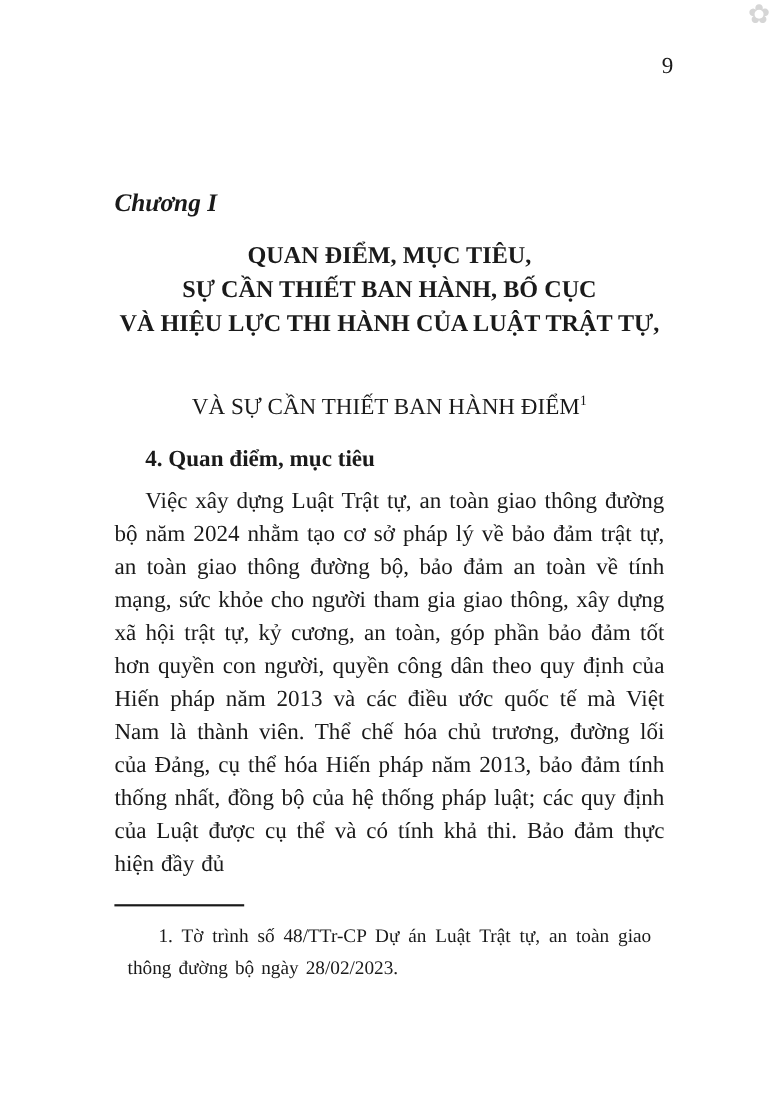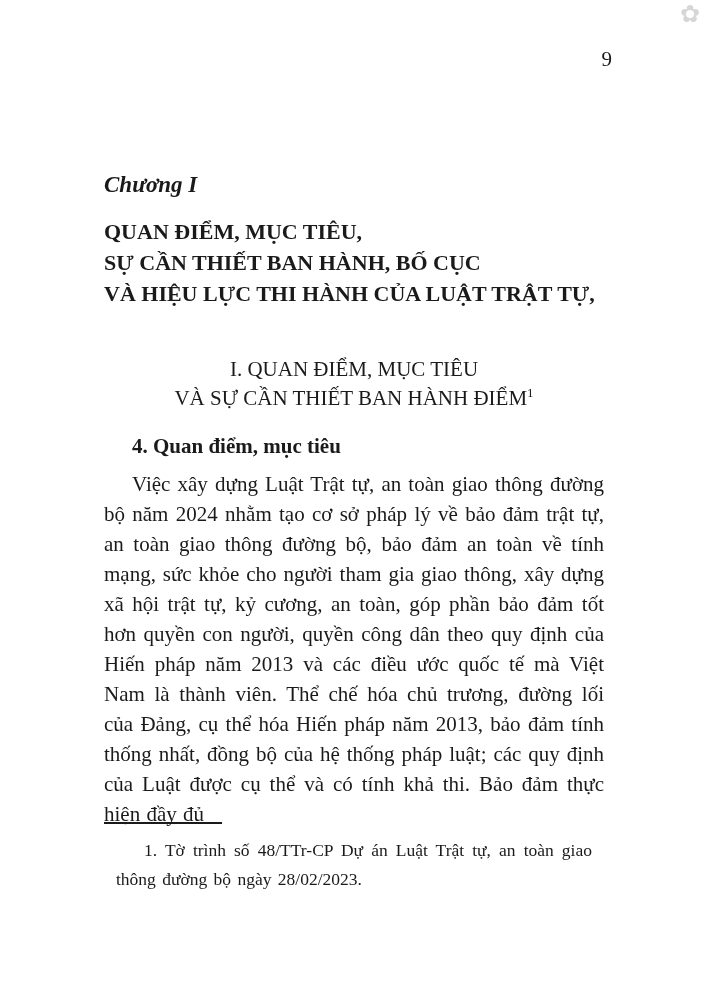--- a/index.html
+++ b/index.html
@@ -40,21 +40,21 @@
   }
   .chapter-label {
     text-align: left;
     font-size: 23px;
     font-weight: bold;
     font-style: italic;
     line-height: 26px;
     margin: 0 0 18px 0;
   }
   .chapter-title {
-    text-align: left;
+    text-align: center;
     font-size: 22px;
     font-weight: bold;
     line-height: 31px;
     margin: 0 0 46px 0;
   }
   .chapter-title .tline { display: block; }
   .section-heading {
     text-align: center;
     font-size: 21px;
     font-weight: normal;
@@ -115,21 +115,20 @@
 
     <div class="chapter-label">Chương I</div>
 
     <h1 class="chapter-title">
       <span class="tline">QUAN ĐIỂM, MỤC TIÊU,</span>
       <span class="tline">SỰ CẦN THIẾT BAN HÀNH, BỐ CỤC</span>
       <span class="tline">VÀ HIỆU LỰC THI HÀNH CỦA LUẬT TRẬT TỰ,</span>
     </h1>
 
     <h2 class="section-heading">
-      <span class="sline">I. QUAN ĐIỂM, MỤC TIÊU</span>
       <span class="sline"><span>VÀ SỰ CẦN THIẾT BAN HÀNH ĐIỂM</span><sup>1</sup></span>
     </h2>
 
     <h3 class="subsection-heading">4. Quan điểm, mục tiêu</h3>
 
     <p class="body-paragraph">Việc xây dựng Luật Trật tự, an toàn giao thông đường bộ năm 2024 nhằm tạo cơ sở pháp lý về bảo đảm trật tự, an toàn giao thông đường bộ, bảo đảm an toàn về tính mạng, sức khỏe cho người tham gia giao thông, xây dựng xã hội trật tự, kỷ cương, an toàn, góp phần bảo đảm tốt hơn quyền con người, quyền công dân theo quy định của Hiến pháp năm 2013 và các điều ước quốc tế mà Việt Nam là thành viên. Thể chế hóa chủ trương, đường lối của Đảng, cụ thể hóa Hiến pháp năm 2013, bảo đảm tính thống nhất, đồng bộ của hệ thống pháp luật; các quy định của Luật được cụ thể và có tính khả thi. Bảo đảm thực hiện đầy đủ</p>
 
   </div>
 
   <div class="footnote-area">

